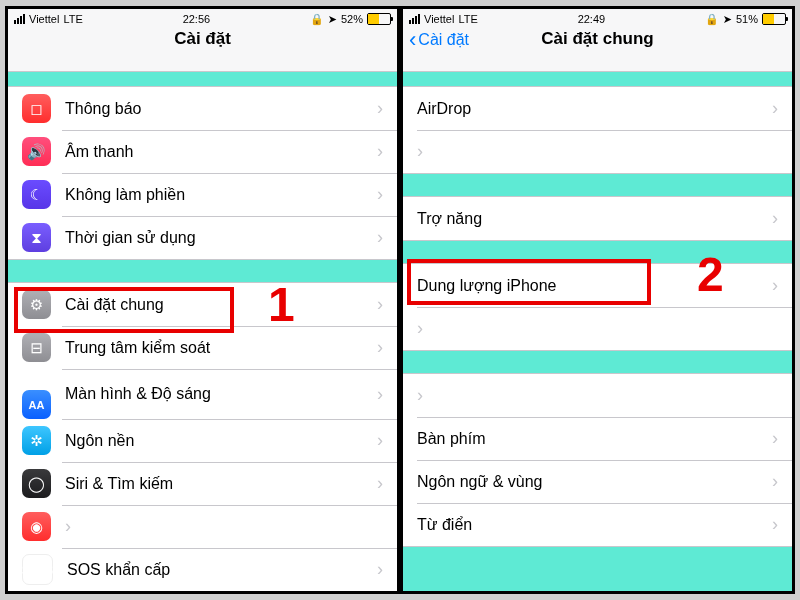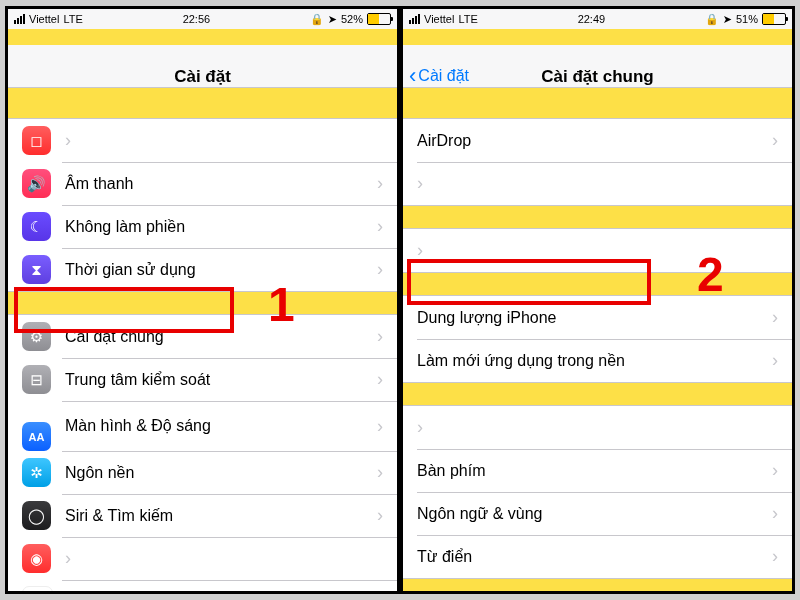--- a/index.html
+++ b/index.html
@@ -18,26 +18,25 @@
     width: 790px;
     height: 588px;
     background: #000;
     display: flex;
     gap: 6px;
     padding: 3px;
     box-sizing: border-box;
   }
   .phone {
     flex: 1;
-    background: #fde047;
+    background: #5eead4;
     display: flex;
     flex-direction: column;
     overflow: hidden;
     position: relative;
-    gap: 16px;
   }
   
   .status-bar {
     height: 20px;
     background: #f7f7f8;
     display: flex;
     align-items: center;
     justify-content: space-between;
     padding: 0 6px;
     font-size: 11px;
@@ -81,21 +80,21 @@
   .battery-fill {
     height: 100%;
     background: #ffcc00;
   }
   
   .nav-header {
     height: 42px;
     background: #f7f7f8;
     border-bottom: 1px solid #c8c7cc;
     display: flex;
-    align-items: flex-end;
+    align-items: flex-start;
     justify-content: center;
     position: relative;
   }
   .nav-title {
     font-size: 17px;
     font-weight: 600;
     color: #000;
   }
   .nav-back {
     position: absolute;
@@ -224,20 +223,21 @@
     <div class="nav-header">
       <span class="nav-title">Cài đặt</span>
     </div>
 
     <div class="list">
       <div class="group first">
         <div class="row">
           <div class="icon-wrap ic-thongbao">
               <span>◻</span>
             </div>
+          <span class="label">Thông báo</span>
           <span class="chev">›</span>
         </div>
         <div class="row">
           <div class="icon-wrap ic-amthanh">
               <span>🔊</span>
             </div>
           <span class="label">Âm thanh</span>
           <span class="chev">›</span>
         </div>
         <div class="row">
@@ -349,31 +349,31 @@
           <span class="label">AirDrop</span>
           <span class="chev">›</span>
         </div>
         <div class="row noicon">
           <span class="chev">›</span>
         </div>
       </div>
 
       <div class="group">
         <div class="row noicon">
+          <span class="label">Trợ năng</span>
           <span class="chev">›</span>
         </div>
       </div>
 
       <div class="group">
         <div class="row noicon">
           <span class="label">Dung lượng iPhone</span>
           <span class="chev">›</span>
         </div>
         <div class="row noicon">
-          <span class="label">Làm mới ứng dụng trong nền</span>
           <span class="chev">›</span>
         </div>
       </div>
 
       <div class="group">
         <div class="row noicon">
           <span class="chev">›</span>
         </div>
         <div class="row noicon">
           <span class="label">Bàn phím</span>

